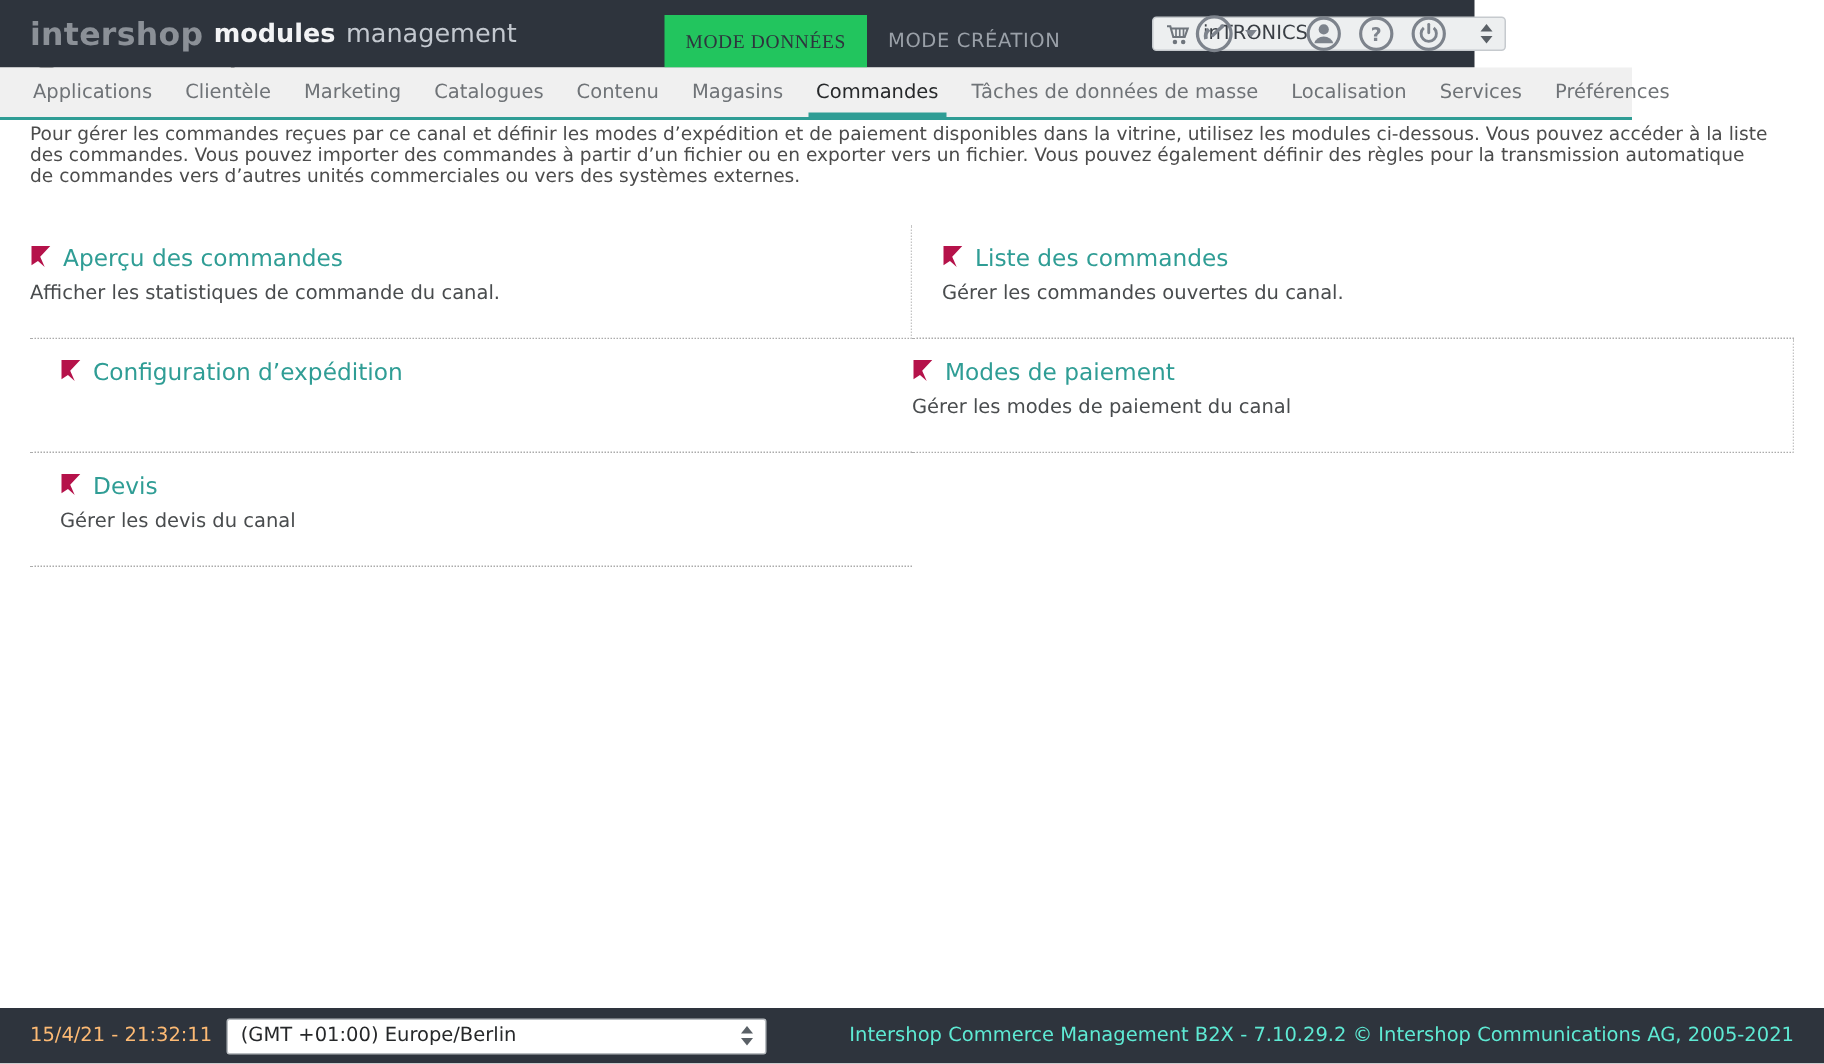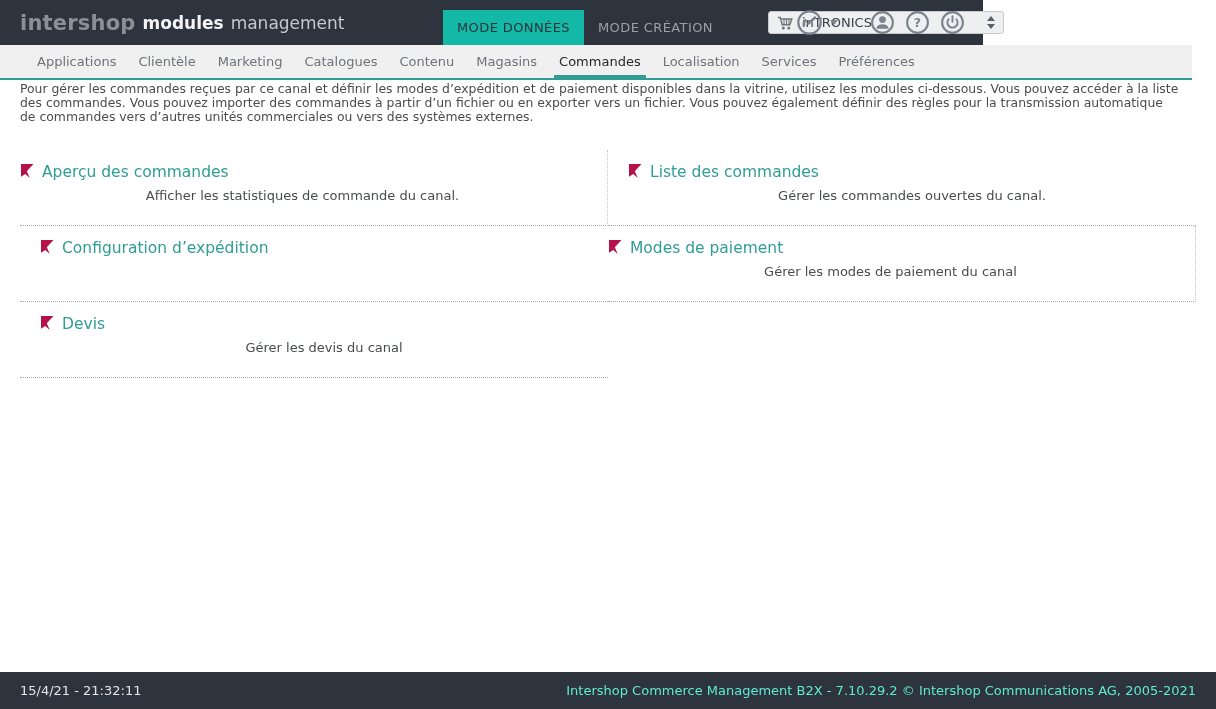--- a/index.html
+++ b/index.html
@@ -11,66 +11,66 @@
 
   
   .topbar { position:absolute; top:0; left:0; width:983px; height:45px; background:#2e343d; }
   .brand { position:absolute; left:20px; top:0; height:45px; display:flex; align-items:center; gap:7px; white-space:nowrap; }
   .brand .b1 { color:#8b9097; font-size:21px; font-weight:bold; letter-spacing:.2px; }
   .brand .b2 { color:#f2f3f5; font-size:17px; font-weight:bold; }
   .brand .b3 { color:#c3c8cf; font-size:17px; font-weight:400; }
 
   .mode-tabs { position:absolute; left:443px; top:10px; height:35px; display:flex; }
   .mode-tab { height:35px; padding:0 14px; display:flex; align-items:center; font-size:13px; letter-spacing:.4px; color:#9aa0a8; cursor:pointer; }
-  .mode-tab.active { background:#14b8a6; color:#2e343d; }
+  .mode-tab.active { background:#22c55e; color:#2e343d;font-family:Liberation Serif, serif; }
 
   .channel-select { position:absolute; left:768px; top:11px; width:236px; height:23px; background:#edeff0; border:1px solid #c6cace; border-radius:3px; display:flex; align-items:center; padding:0 8px; cursor:pointer; }
   .channel-select .cart { margin-right:8px; display:flex; }
   .channel-select .val { font-size:13px; color:#3a3f45; flex:1; }
 
   .updown { display:flex; flex-direction:column; align-items:center; gap:3px; }
   .updown i { display:block; width:0; height:0; border-left:4px solid transparent; border-right:4px solid transparent; }
   .updown i.up { border-bottom:5px solid #5a6066; }
   .updown i.dn { border-top:5px solid #5a6066; }
 
   .top-icons { position:absolute; right:18px; top:9px; display:flex; align-items:center; }
   .icon-btn { cursor:pointer; display:flex; align-items:center; }
   .caret { width:0; height:0; border-left:4px solid transparent; border-right:4px solid transparent; border-top:5px solid #7d838c; margin-left:7px; }
   .gap-lg { width:32px; }
   .gap-sm { width:10px; }
 
   
-  .mainnav { position:absolute; top:45px; left:0; width:1192px; height:35px; background:#f0f0f0; border-bottom:2px solid #2f9d95; display:flex; align-items:center; padding-left:26px; }
+  .mainnav { position:absolute; top:45px; left:0; width:1088px; height:35px; background:#f0f0f0; border-bottom:2px solid #2f9d95; display:flex; align-items:center; padding-left:11px; }
   .nav-item { position:relative; height:33px; display:flex; align-items:center; padding:0 11px; font-size:13px; color:#6f7377; cursor:pointer; white-space:nowrap; }
   .nav-item.active { color:#26282a; }
   .nav-item.active::after { content:""; position:absolute; left:6px; right:6px; bottom:-2px; height:5px; background:#2f9d95; }
 
   
   .breadcrumb { margin:11px 20px 0; font-size:12px; display:flex; align-items:center; gap:9px; }
   .breadcrumb a { color:#2f9d95; text-decoration:none; cursor:pointer; }
   .breadcrumb .sep { color:#7b7f83; font-size:11px; }
   .breadcrumb .cur { color:#55585b; }
 
   
   .content { padding:0 20px; }
   h1.page-title { margin-top:15px; font-size:27px; font-weight:400; color:#3a3a3a; }
   .intro { margin-top:11px; font-size:12.4px; line-height:1.13; color:#4c4c4c; max-width:1160px; }
 
   .modules { margin:26px 0 0; display:grid; grid-template-columns:1fr 1fr; }
-  .module { padding:13px 0 22px; border-bottom:1px dotted #ababab;text-align:center; }
+  .module { padding:13px 0 22px; border-bottom:1px dotted #ababab; }
   .module.col-left  { padding-right:22px; border-right:1px dotted #c4c4c4; }
   .module.col-right { padding-left:20px; }
   .module-title { display:flex; align-items:center; gap:7px; text-decoration:none; cursor:pointer; }
   .module-title .flag { display:flex; margin-top:-2px; }
   .module-title .t { font-size:15.5px; color:#2f9d95; }
   .module-desc { margin-top:7px; font-size:13px; color:#494c4e; }
 
   
   .footer { position:absolute; left:0; bottom:0; width:1216px; height:37px; background:#2e343d; display:flex; align-items:center; padding:0 20px; }
-  .footer .time { font-size:13px; color:#e5e5e5; white-space:nowrap; }
+  .footer .time { font-size:13px; color:#fdba74; white-space:nowrap; }
   .tz-select { margin-left:10px; width:360px; height:24px; background:#ffffff; border:1px solid #b9bdc1; border-radius:2px; display:flex; align-items:center; padding:0 8px; cursor:pointer; }
   .tz-select .val { font-size:13px; color:#26282a; flex:1; }
   .footer .copyright { margin-left:auto; font-size:13px; color:#5eead4; white-space:nowrap; }
 
   svg { display:block; }
 </style>
 </head>
 <body>
 
 <div class="topbar">
@@ -137,20 +137,21 @@
 </div>
 
 <div class="mainnav">
   <div class="nav-item">Applications</div>
   <div class="nav-item">Clientèle</div>
   <div class="nav-item">Marketing</div>
   <div class="nav-item">Catalogues</div>
   <div class="nav-item">Contenu</div>
   <div class="nav-item">Magasins</div>
   <div class="nav-item active">Commandes</div>
+  <div class="nav-item">Tâches de données de masse</div>
   <div class="nav-item">Localisation</div>
   <div class="nav-item">Services</div>
   <div class="nav-item">Préférences</div>
 </div>
 
 <div class="breadcrumb">
   <a>inTRONICS</a>
   <span class="sep">&gt;</span>
   <span class="cur">Commandes</span>
 </div>
@@ -219,14 +220,21 @@
         <span class="t">Devis</span>
       </a>
       <div class="module-desc">Gérer les devis du canal</div>
     </div>
 
   </div>
 </div>
 
 <div class="footer">
   <span class="time">15/4/21 - 21:32:11</span>
+  <div class="tz-select">
+    <span class="val">(GMT +01:00) Europe/Berlin</span>
+    <span class="updown">
+        <i class="up"></i>
+        <i class="dn"></i>
+      </span>
+  </div>
   <span class="copyright">Intershop Commerce Management B2X - 7.10.29.2 © Intershop Communications AG, 2005-2021</span>
 </div>
 
 </body></html>

